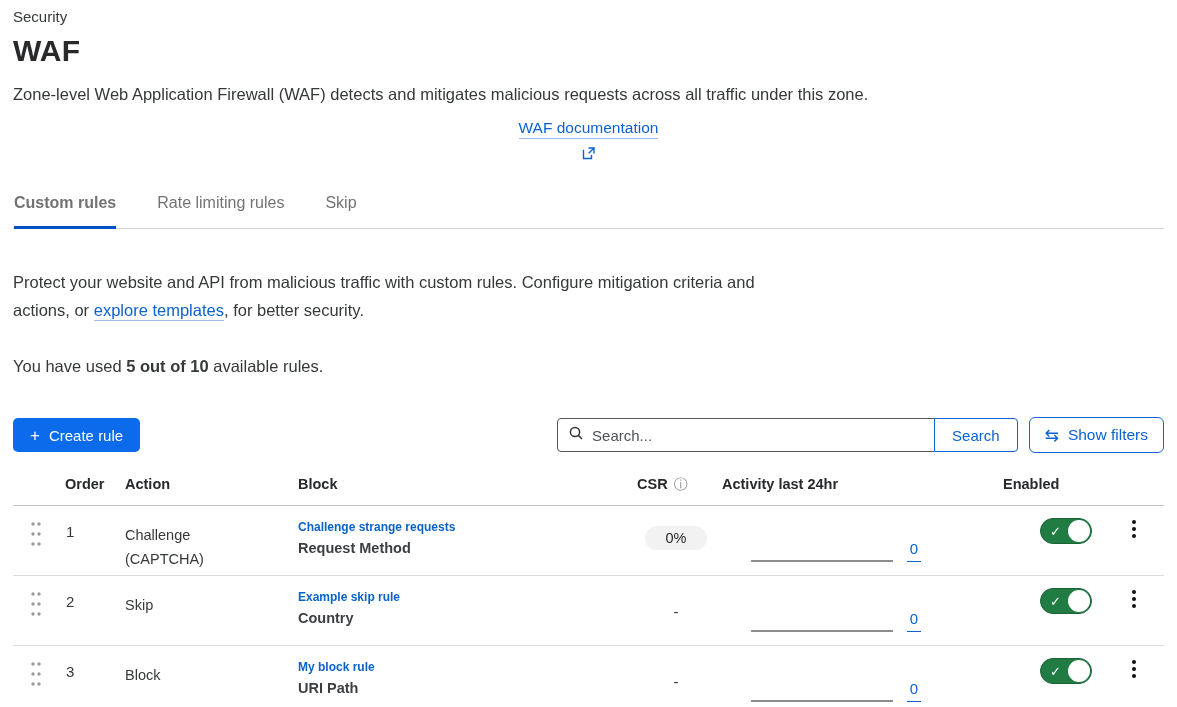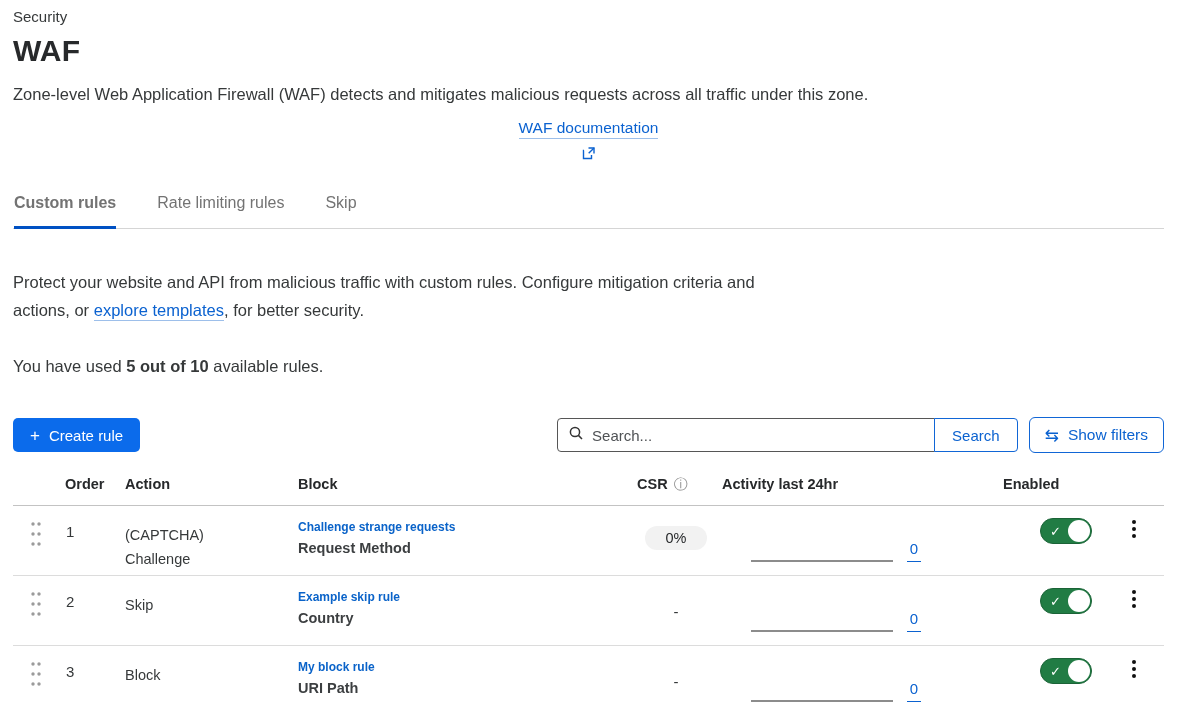--- a/index.html
+++ b/index.html
@@ -196,22 +196,22 @@
           <circle cx="3" cy="4" r="1.7" fill="#9b9b9b"></circle>
             <circle cx="9" cy="4" r="1.7" fill="#9b9b9b"></circle>
           <circle cx="3" cy="14" r="1.7" fill="#9b9b9b"></circle>
             <circle cx="9" cy="14" r="1.7" fill="#9b9b9b"></circle>
           <circle cx="3" cy="24" r="1.7" fill="#9b9b9b"></circle>
             <circle cx="9" cy="24" r="1.7" fill="#9b9b9b"></circle>
         </svg>
       </div>
       <div class="c-order">1</div>
       <div class="c-action">
+        <div>Challenge</div>
         <div>(CAPTCHA)</div>
-        <div>Challenge</div>
       </div>
       <div class="c-name">
         <a class="name-link">Challenge strange requests</a>
         <div class="criteria">Request Method</div>
       </div>
       <div class="c-csr">
         <span class="csr-badge">0%</span>
       </div>
       <div class="c-activity">
         <div class="spark-line"></div>

